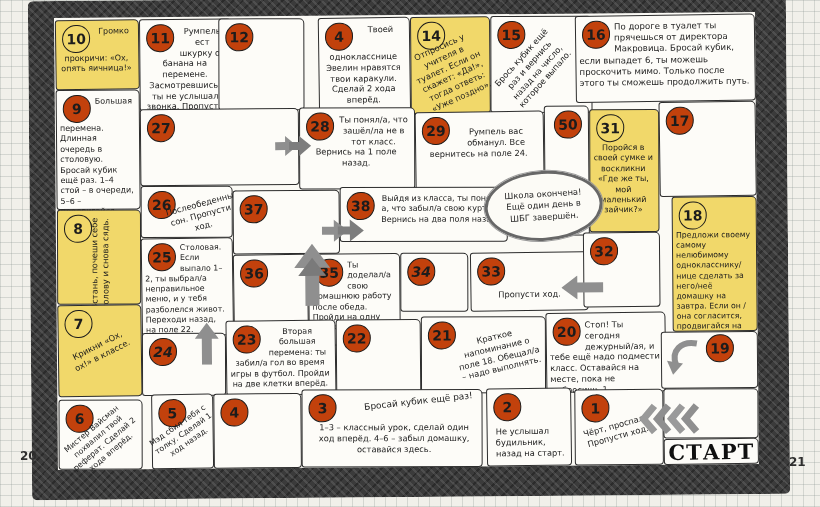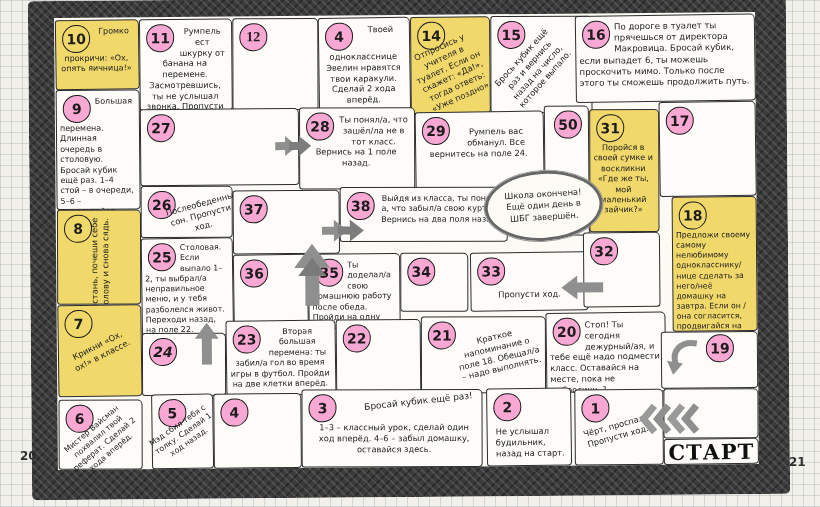--- a/index.html
+++ b/index.html
@@ -17,21 +17,21 @@
       repeating-linear-gradient(45deg, rgba(255,255,255,.10) 0 2px, transparent 2px 6px),
       repeating-linear-gradient(-45deg, rgba(0,0,0,.28) 0 2px, transparent 2px 7px);}
   .board{position:absolute;left:26px;top:17px;width:701px;height:452px;background:#fbfaf5;}
   .cell{position:absolute;box-sizing:border-box;background:#fdfcf8;
         border:1.6px solid #2d2d2d;border-radius:3px 5px 4px 3px;}
   .cell:nth-child(3n){transform:rotate(.35deg);}
   .cell:nth-child(3n+1){transform:rotate(-.3deg);}
   .yellow{background:#f1d86a;}
   .num{float:left;width:26px;height:26px;margin:4px 4px 1px 6px;
        border:1.8px solid #1b1b1b;border-radius:50% 46% 50% 48%;
-       background:#f9a8d4;display:flex;align-items:center;justify-content:center;
+       background:#c2410c;display:flex;align-items:center;justify-content:center;
        font-weight:bold;font-size:14px;line-height:1;}
   .yellow .num{background:transparent;}
   .txt{padding:6px 5px 0 3px;font-size:8.3px;line-height:1.3;text-align:center;}
   .txt.abs{position:absolute;padding:0;}
   .oval{position:absolute;left:429px;top:157px;width:118px;height:70px;box-sizing:border-box;
         border:3px solid #676767;outline:1px solid #9a9a9a;border-radius:50%;
         background:#fcfbf6;display:flex;align-items:center;justify-content:center;
         text-align:center;font-size:8.4px;line-height:1.35;padding:6px 10px;
         transform:rotate(-3deg);z-index:5;}
   .arrow{position:absolute;z-index:6;}
@@ -52,21 +52,21 @@
     <div class="board">
 
       <div class="cell yellow" style="left:1px;top:2px;width:84px;height:70px;">
         <span class="num">10</span>
         <div class="txt" style="font-size:8px;">Громко прокричи: «Ох, опять яичница!»</div>
       </div>
       <div class="cell" style="left:85px;top:2px;width:93px;height:92px;">
         <span class="num">11</span>
         <div class="txt">Румпель ест шкурку от банана на перемене. Засмотревшись, ты не услышал звонка. Пропусти ход.</div>
       </div>
-      <div class="cell" style="left:178px;top:2px;width:86px;height:92px;font-family:Liberation Serif, serif;">
+      <div class="cell" style="left:164px;top:2px;width:86px;height:92px;">
         <span class="num">12</span>
       </div>
       <div class="cell" style="left:264px;top:2px;width:92px;height:97px;">
         <span class="num">4</span>
         <div class="txt">Твоей однокласснице Эвелин нравятся твои каракули. Сделай 2 хода вперёд.</div>
       </div>
       <div class="cell yellow" style="left:356px;top:2px;width:80px;height:97px;">
         <span class="num">14</span>
         <div class="txt abs" style="left:0px;right:0px;top:22px;text-align:center;transform:rotate(-24deg);">Отпросись у учителя в туалет. Если он скажет: «Да!», тогда ответь: «Уже поздно».</div>
       </div>
@@ -133,21 +133,21 @@
         <span class="num">38</span>
         <div class="txt" style="font-size:8px;">Выйдя из класса, ты понял/а, что забыл/а свою куртку. Вернись на два поля назад.</div>
       </div>
       <div class="cell" style="left:177px;top:238px;width:75px;height:97px;">
         <span class="num">36</span>
       </div>
       <div class="cell" style="left:252px;top:238px;width:92px;height:92px;">
         <span class="num">35</span>
         <div class="txt" style="text-align:left;font-size:8px;">Ты доделал/а свою домашнюю работу после обеда. Пройди на одну клетку вперёд.</div>
       </div>
-      <div class="cell" style="left:344px;top:238px;width:68px;height:59px;">
+      <div class="cell" style="left:344px;top:238px;width:68px;height:59px;font-style:italic;">
         <span class="num">34</span>
       </div>
       <div class="cell" style="left:414px;top:238px;width:118px;height:59px;">
         <span class="num">33</span>
         <div class="txt abs" style="left:0;right:0;top:36px;text-align:center;">Пропусти ход.</div>
       </div>
       <div class="cell" style="left:527px;top:219px;width:77px;height:75px;">
         <span class="num">32</span>
       </div>
 

